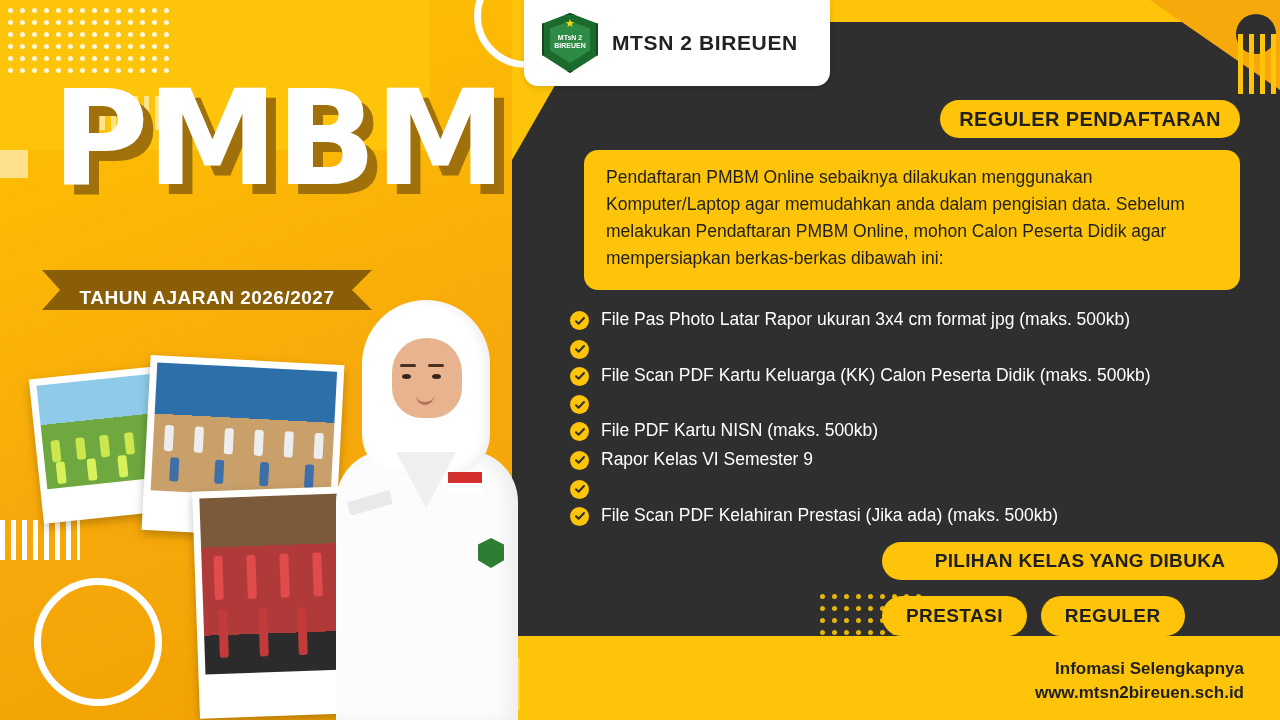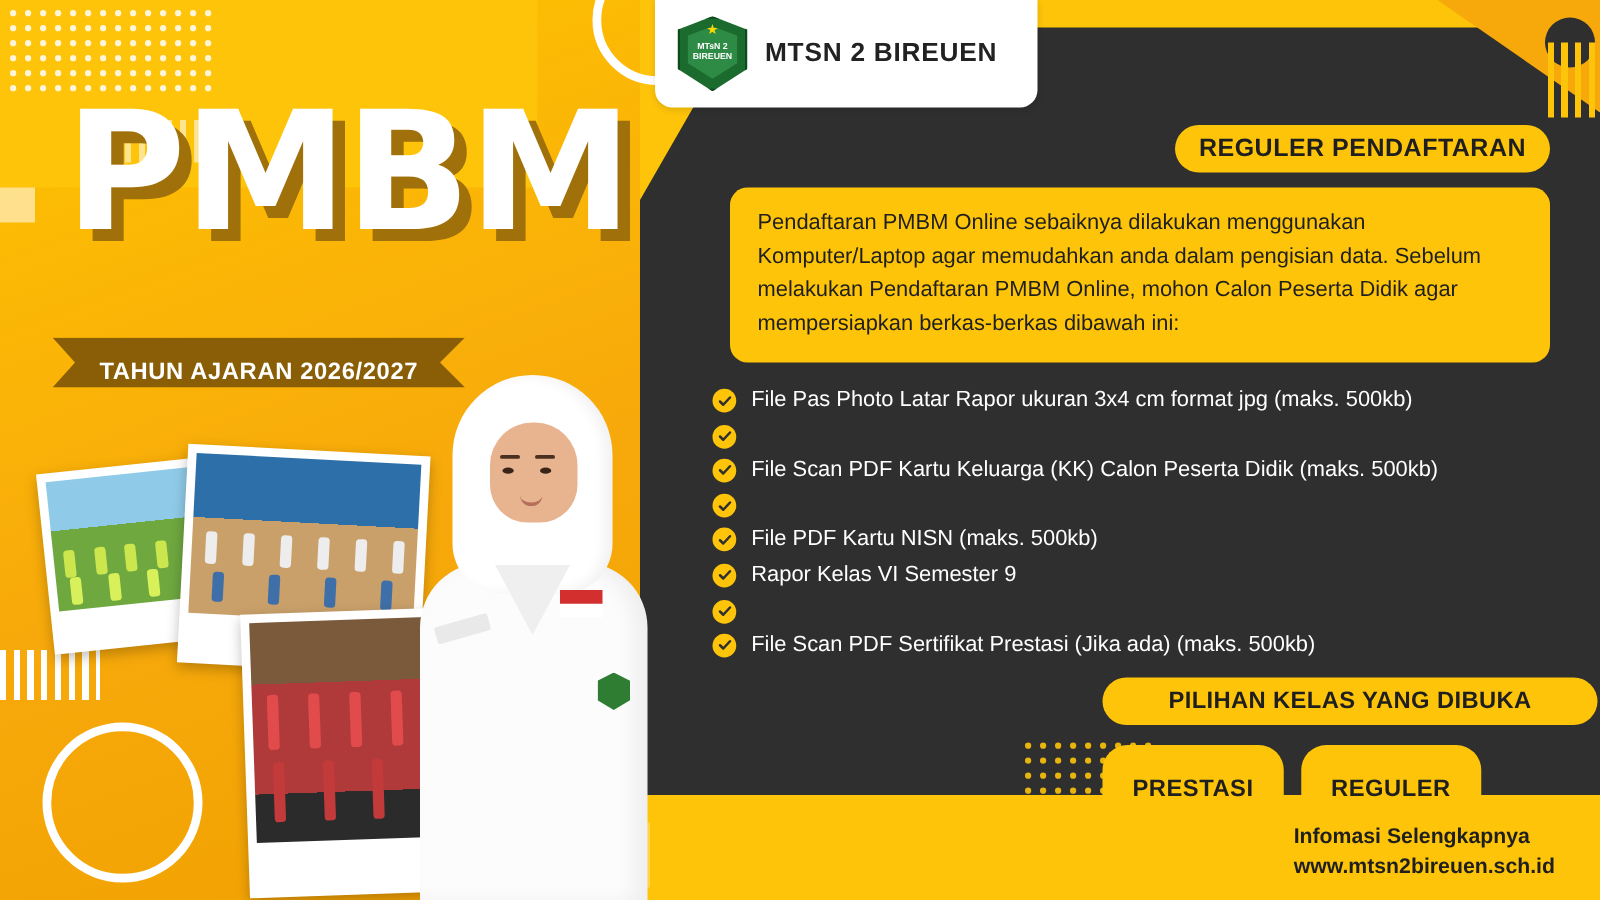--- a/index.html
+++ b/index.html
@@ -204,26 +204,26 @@
 
   .pilihan-pill{
     position:absolute;left:882px;top:542px;width:396px;height:38px;
     background:#FDC409;border-radius:19px;display:flex;align-items:center;justify-content:center;
   }
   .pilihan-pill span{font-size:19px;font-weight:bold;color:#1F1F1F;letter-spacing:.3px;}
 
   .kelas-row{position:absolute;left:882px;top:596px;display:flex;gap:14px;}
   .kelas-btn{
     height:40px;border-radius:20px;background:#FDC409;display:flex;align-items:center;justify-content:center;
-    padding:16px 24px;
+    padding:0 24px;
   }
   .kelas-btn span{font-size:19px;font-weight:bold;color:#1F1F1F;letter-spacing:.4px;}
 
   .info-block{
-    position:absolute;right:36px;bottom:14px;text-align:left;margin-left:20px;
+    position:absolute;right:36px;bottom:14px;text-align:right;margin-left:20px;
   }
   .info-block div{font-size:17px;font-weight:bold;color:#1F1F1F;line-height:1.45;}
 
   
   .sq{position:absolute;}
 </style>
 </head>
 <body>
 
 <div class="poster">
@@ -600,21 +600,21 @@
             <path d="M2 6.2 L4.6 8.8 L10 3" stroke="#2F2F2F" stroke-width="2" fill="none" stroke-linecap="round" stroke-linejoin="round"></path>
           </svg>
         </span>
       </div>
       <div class="req-item">
         <span class="check">
           <svg width="12" height="12" viewBox="0 0 12 12">
             <path d="M2 6.2 L4.6 8.8 L10 3" stroke="#2F2F2F" stroke-width="2" fill="none" stroke-linecap="round" stroke-linejoin="round"></path>
           </svg>
         </span>
-        <span class="txt">File Scan PDF Sertifikat Prestasi (Jika ada) (maks. 500kb)</span>
+        <span class="txt">File Scan PDF Kelahiran Prestasi (Jika ada) (maks. 500kb)</span>
       </div>
     </div>
 
   <div class="pilihan-pill">
     <span>PILIHAN KELAS YANG DIBUKA</span>
   </div>
 
   <div class="kelas-row" id="kelas-row">
       <div class="kelas-btn">
         <span>PRESTASI</span>

